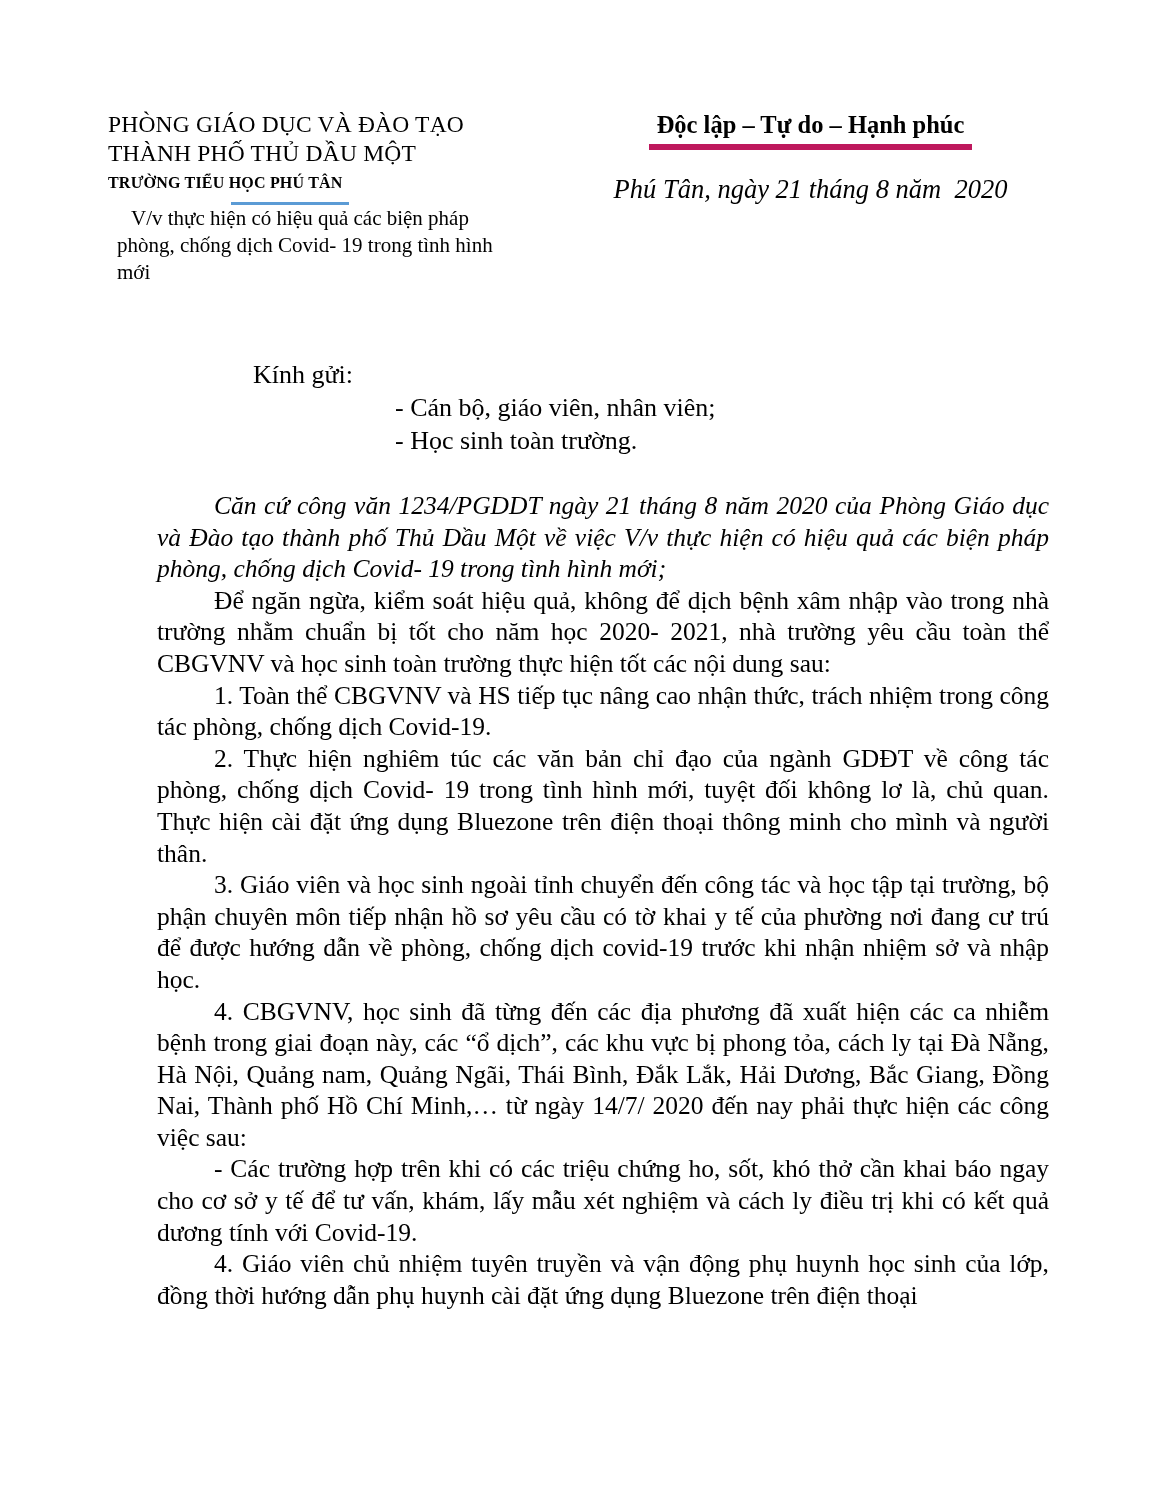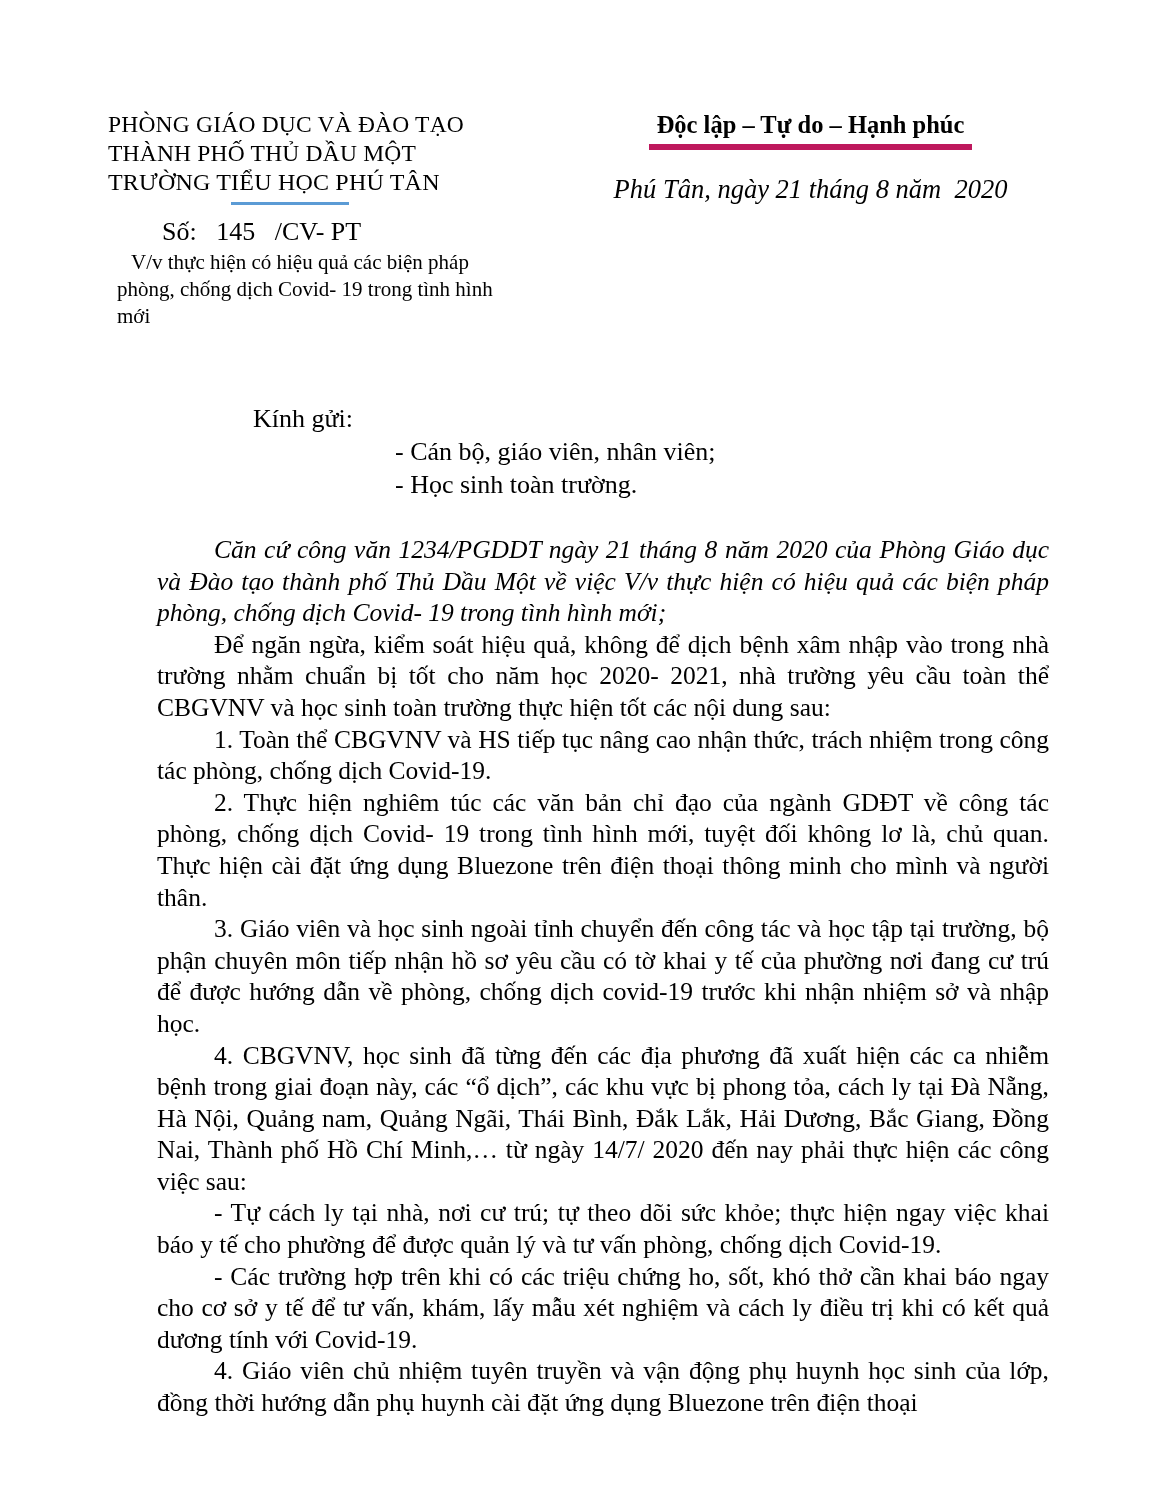--- a/index.html
+++ b/index.html
@@ -24,22 +24,22 @@
     padding-right: 62px;
   }
   .hleft {
     width: 364px;
     flex: none;
     font-size: 23.5px;
     line-height: 29px;
   }
   .org-line { letter-spacing: 0.2px; }
   .school-name {
-    font-weight: normal;
-    font-size: 24px;
+    font-weight: bold;
+    font-size: 16px;
     letter-spacing: 0.2px;
   }
   .rule-blue {
     width: 118px;
     height: 3px;
     margin: 5px auto 0 auto;
   }
   .doc-number {
     font-size: 26px;
     margin: 12px 0 3px 54px;
@@ -103,21 +103,20 @@
 
 <div class="page" style="background: rgb(255, 255, 255); color: rgb(0, 0, 0);">
 
   <div class="header-row">
 
     <div class="hleft">
       <div class="org-line">PHÒNG GIÁO DỤC VÀ ĐÀO TẠO</div>
       <div class="org-line">THÀNH PHỐ THỦ DẦU MỘT</div>
       <div class="school-name">TRƯỜNG TIỂU HỌC PHÚ TÂN</div>
       <div class="rule-blue" style="background: rgb(91, 155, 213);"></div>
-      <div class="doc-number pre">Số:   145   /CV- PT</div>
       <div class="subject">V/v  thực hiện có hiệu quả các biện pháp phòng, chống dịch Covid- 19 trong tình hình mới</div>
     </div>
 
     <div class="hright">
       <div>
         <span class="motto">Độc lập – Tự do – Hạnh phúc</span>
       </div>
       <div class="place-date pre">Phú Tân, ngày 21 tháng 8 năm  2020</div>
     </div>
 
@@ -129,18 +128,17 @@
     <div class="recipient">- Học sinh toàn trường.</div>
   </div>
 
   <div class="body-text">
     <p class="italic">Căn cứ công văn 1234/PGDDT ngày 21 tháng 8 năm 2020 của Phòng Giáo dục và Đào tạo thành phố Thủ Dầu Một về việc V/v  thực hiện có hiệu quả các biện pháp phòng, chống dịch Covid- 19 trong tình hình mới;</p>
     <p>Để ngăn ngừa, kiểm soát hiệu quả, không để dịch bệnh xâm nhập vào trong nhà trường nhằm chuẩn bị tốt cho năm học 2020- 2021, nhà trường yêu cầu toàn thể CBGVNV và học sinh toàn trường thực hiện tốt các nội dung sau:</p>
     <p>1. Toàn thể CBGVNV và HS tiếp tục nâng cao nhận thức, trách nhiệm trong công tác phòng, chống dịch Covid-19.</p>
     <p>2. Thực hiện nghiêm túc các văn bản chỉ đạo của ngành GDĐT về công tác phòng, chống dịch Covid- 19 trong tình hình mới, tuyệt đối không lơ là, chủ quan. Thực hiện cài đặt ứng dụng Bluezone trên điện thoại thông minh cho mình và người thân.</p>
     <p>3. Giáo viên và học sinh ngoài tỉnh chuyển đến công tác và học tập tại trường, bộ phận chuyên môn tiếp nhận hồ sơ yêu cầu có tờ khai y tế của phường nơi đang cư trú để được hướng dẫn về phòng, chống dịch covid-19 trước khi nhận nhiệm sở và nhập học.</p>
     <p>4. CBGVNV, học sinh đã từng đến các địa phương đã xuất hiện các ca nhiễm bệnh trong giai đoạn này, các “ổ dịch”, các khu vực bị phong tỏa, cách ly tại Đà Nẵng, Hà Nội, Quảng nam, Quảng Ngãi, Thái Bình, Đắk Lắk, Hải Dương, Bắc Giang, Đồng Nai, Thành phố Hồ Chí Minh,… từ ngày 14/7/ 2020 đến nay phải thực hiện các công việc sau:</p>
-    <p>- Tự cách ly tại nhà, nơi cư trú; tự theo dõi sức khỏe; thực hiện ngay việc khai báo y tế cho phường để được quản lý và tư vấn phòng, chống dịch Covid-19.</p>
     <p>- Các trường hợp trên khi có các triệu chứng ho, sốt, khó thở cần khai báo ngay cho cơ sở y tế để tư vấn, khám, lấy mẫu xét nghiệm và cách ly điều trị khi có kết quả dương tính với Covid-19.</p>
     <p>4. Giáo viên chủ nhiệm tuyên truyền và vận động phụ huynh học sinh của lớp, đồng thời hướng dẫn phụ huynh cài đặt ứng dụng Bluezone trên điện thoại</p>
   </div>
 
 </div>
 
 </body></html>

